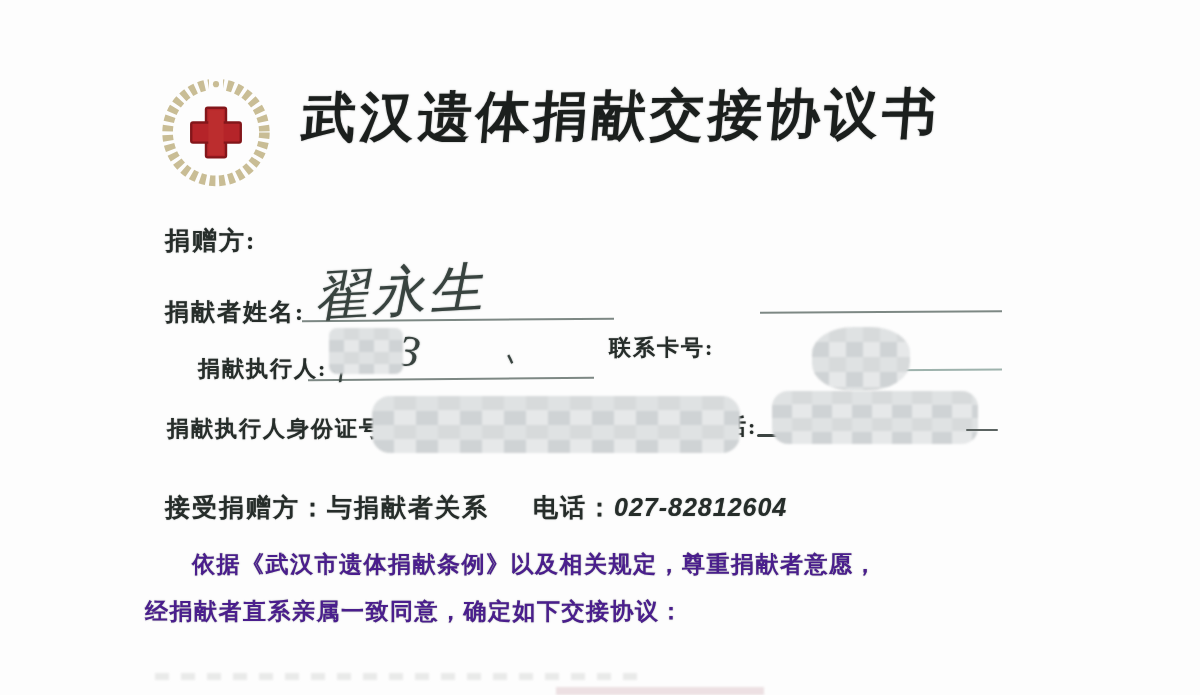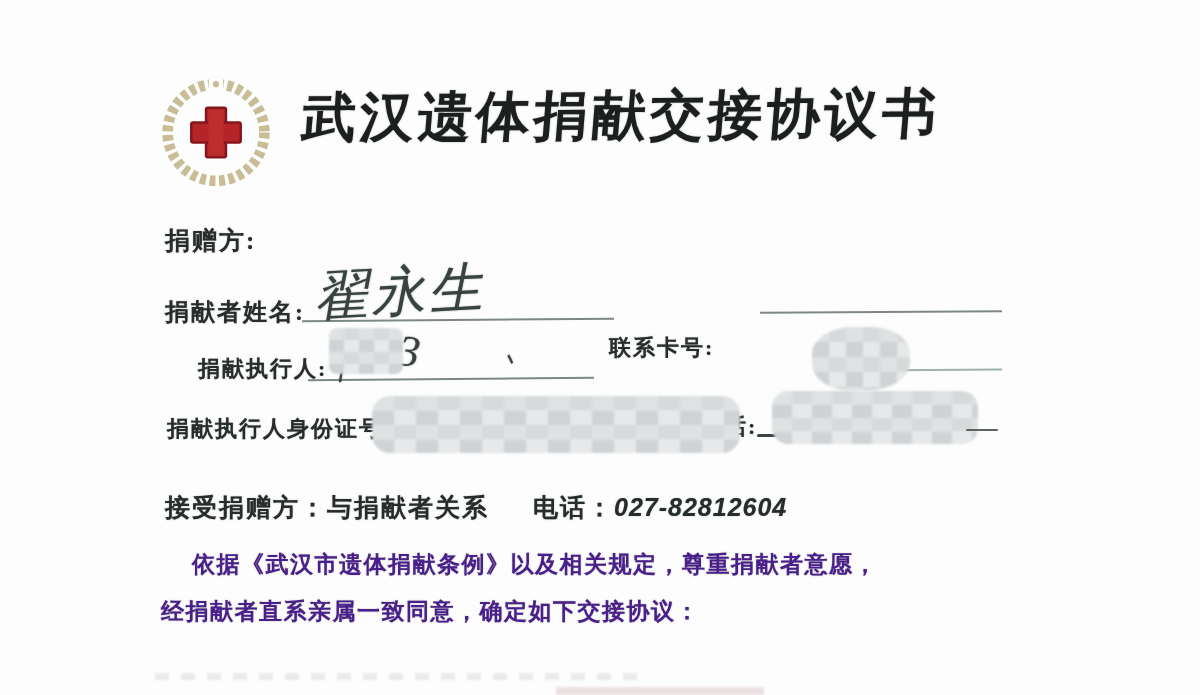--- a/index.html
+++ b/index.html
@@ -92,18 +92,18 @@
     <div class="dash" style="left:757px;top:434px;width:36px;height:3px;"></div>
     <div class="dash" style="left:814px;top:430px;width:46px;height:4px;transform:rotate(-2deg);"></div>
     <div class="mosaic" style="left:772px;top:391px;width:206px;height:53px;background-size:40px 27px;border-radius:16px;"></div>
     <div class="dash" style="left:966px;top:429px;width:32px;height:2px;z-index:4;background:#5a6361;"></div>
 
     <div class="abs" style="left:165px;top:491px;">
       <span class="lbl" style="font-size:25px;">接受捐赠方：</span><span class="lbl" style="font-size:25px;">与捐献者关系</span><span style="display:inline-block;width:44px;"></span><span class="lbl" style="font-size:25px;">电话：</span><span class="lbl" style="font-size:25px;letter-spacing:1px;font-family:'Liberation Sans','DejaVu Sans',sans-serif;font-style:italic;">027-82812604</span>
     </div>
 
     <div class="abs body-text" style="left:192px;top:549px;">依据《武汉市遗体捐献条例》以及相关规定，尊重捐献者意愿，</div>
-    <div class="abs body-text" style="left:145px;top:596px;margin-left:16px;">经捐献者直系亲属一致同意，确定如下交接协议：</div>
+    <div class="abs body-text" style="left:145px;top:596px;">经捐献者直系亲属一致同意，确定如下交接协议：</div>
 
     <div class="faint-remnant" style="left:155px;top:673px;width:490px;"></div>
     <div class="pink-smudge" style="left:556px;top:687px;width:208px;height:8px;"></div>
   </div>
 </div>
 
 </body></html>

